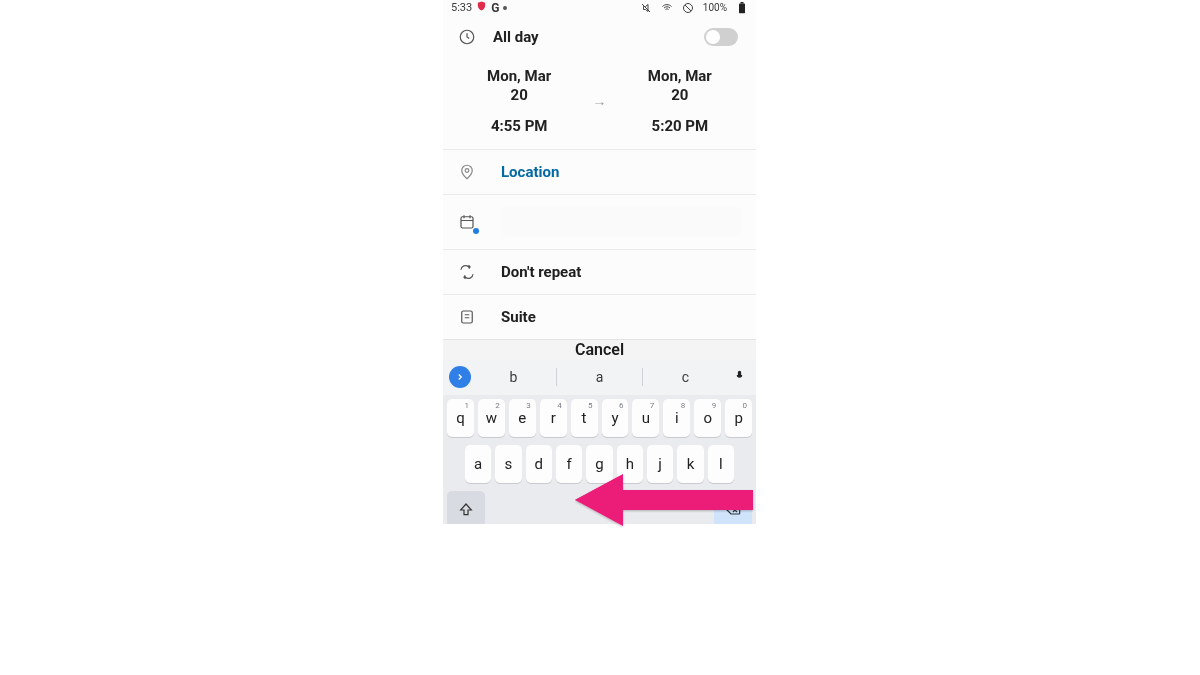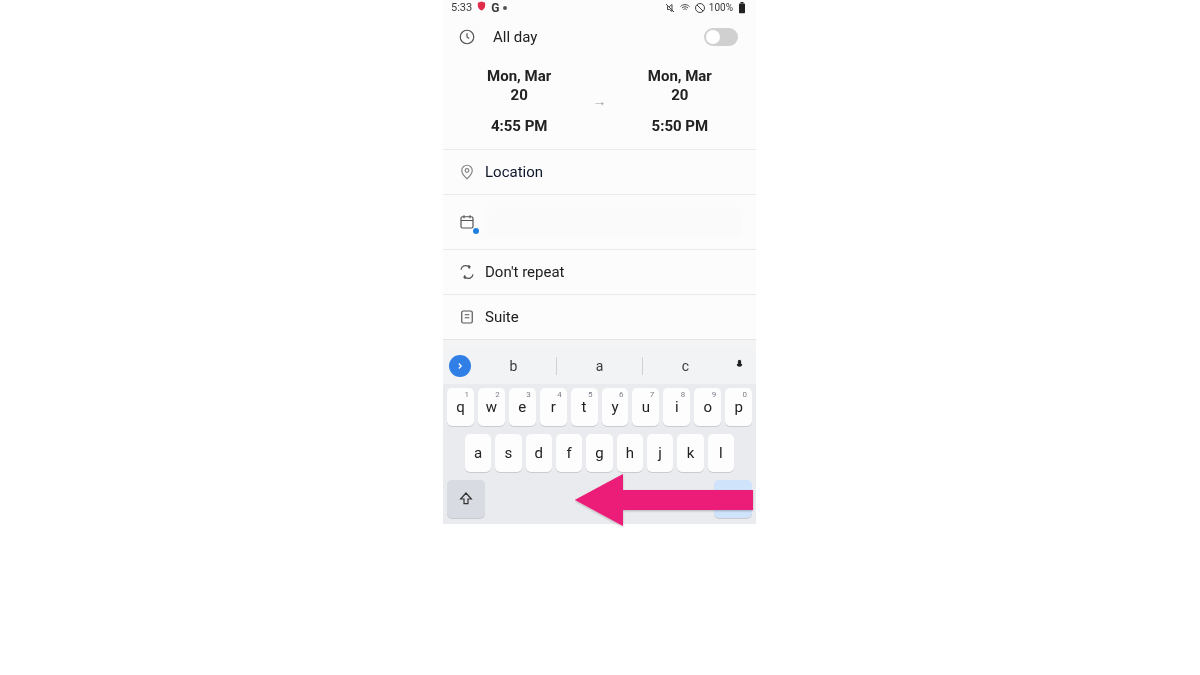--- a/index.html
+++ b/index.html
@@ -21,39 +21,40 @@
     height: 20px;
     display: flex;
     align-items: center;
     justify-content: space-between;
     padding: 0 8px;
     font-size: 11px;
     color: #3a3a3a;
     background: #fcfcfc;
   }
   .status-left { display: flex; align-items: center; gap: 4px; }
-  .status-right { display: flex; align-items: center; gap: 3px; }
+  .status-right { display: flex; align-items: center; gap: 9px; }
   .status-icon { width: 12px; height: 12px; display: inline-flex; align-items: center; justify-content: center; }
   .brave-shield { color: #e02b4b; font-size: 12px; }
   .g-letter { font-weight: 700; font-size: 12px; }
   .dot { width: 4px; height: 4px; border-radius: 50%; background: #555; }
 
   
   .row {
     display: flex;
     align-items: center;
     padding: 12px 14px;
     border-bottom: 1px solid #eaeaea;
-    gap: 8px;
+    gap: 24px;
     background: #fcfcfc;
+    font-weight: bold;
   }
   .row.noborder { border-bottom: none; }
   .row .row-icon { width: 20px; height: 20px; display:flex; align-items:center; justify-content:center; color: #5b5b5b; flex-shrink:0; }
   .row .row-label { font-size: 15px; color: #202020; }
-  .row .row-label.placeholder { color: #0f172a; }
+  .row .row-label.placeholder { color: #0369a1; }
 
   
   .allday-row { justify-content: space-between; padding-right: 18px;}
   .toggle {
     width: 34px; height: 18px; border-radius: 10px; background: #d0d0d0; position: relative;
   }
   .toggle::after {
     content:""; position:absolute; left:2px; top:2px; width:14px; height:14px; border-radius:50%; background:#fff;
   }
 
@@ -175,21 +176,21 @@
         <div>20</div>
       </div>
       <div class="dt-time">4:55 PM</div>
     </div>
     <div class="dt-arrow">→</div>
     <div class="dt-col">
       <div class="dt-date">
         <div>Mon, Mar</div>
         <div>20</div>
       </div>
-      <div class="dt-time">5:50 PM</div>
+      <div class="dt-time">5:20 PM</div>
     </div>
   </div>
 
   <div class="row">
     <span class="row-icon">
       <svg width="18" height="18" viewBox="0 0 24 24" fill="none" stroke="#888" stroke-width="1.6">
           <path d="M12 21s7-6.2 7-11a7 7 0 10-14 0c0 4.8 7 11 7 11z"></path>
           <circle cx="12" cy="10" r="2.5"></circle>
         </svg>
     </span>
@@ -221,20 +222,21 @@
     <span class="row-icon">
       <svg width="18" height="18" viewBox="0 0 24 24" fill="none" stroke="#555" stroke-width="1.6">
           <rect x="5" y="4" width="14" height="16" rx="2"></rect>
           <path d="M9 9h6M9 13h6"></path>
         </svg>
     </span>
     <span class="row-label">Suite</span>
   </div>
 
   <div class="action-bar">
+    <div class="action-btn">Cancel</div>
   </div>
 
   <div class="keyboard">
     <div class="suggest">
       <div class="expand-pill">
         <svg width="10" height="10" viewBox="0 0 24 24" fill="none" stroke="#fff" stroke-width="3">
             <path d="M9 6l6 6-6 6"></path>
           </svg>
       </div>
       <div class="sugg-word">b</div>

